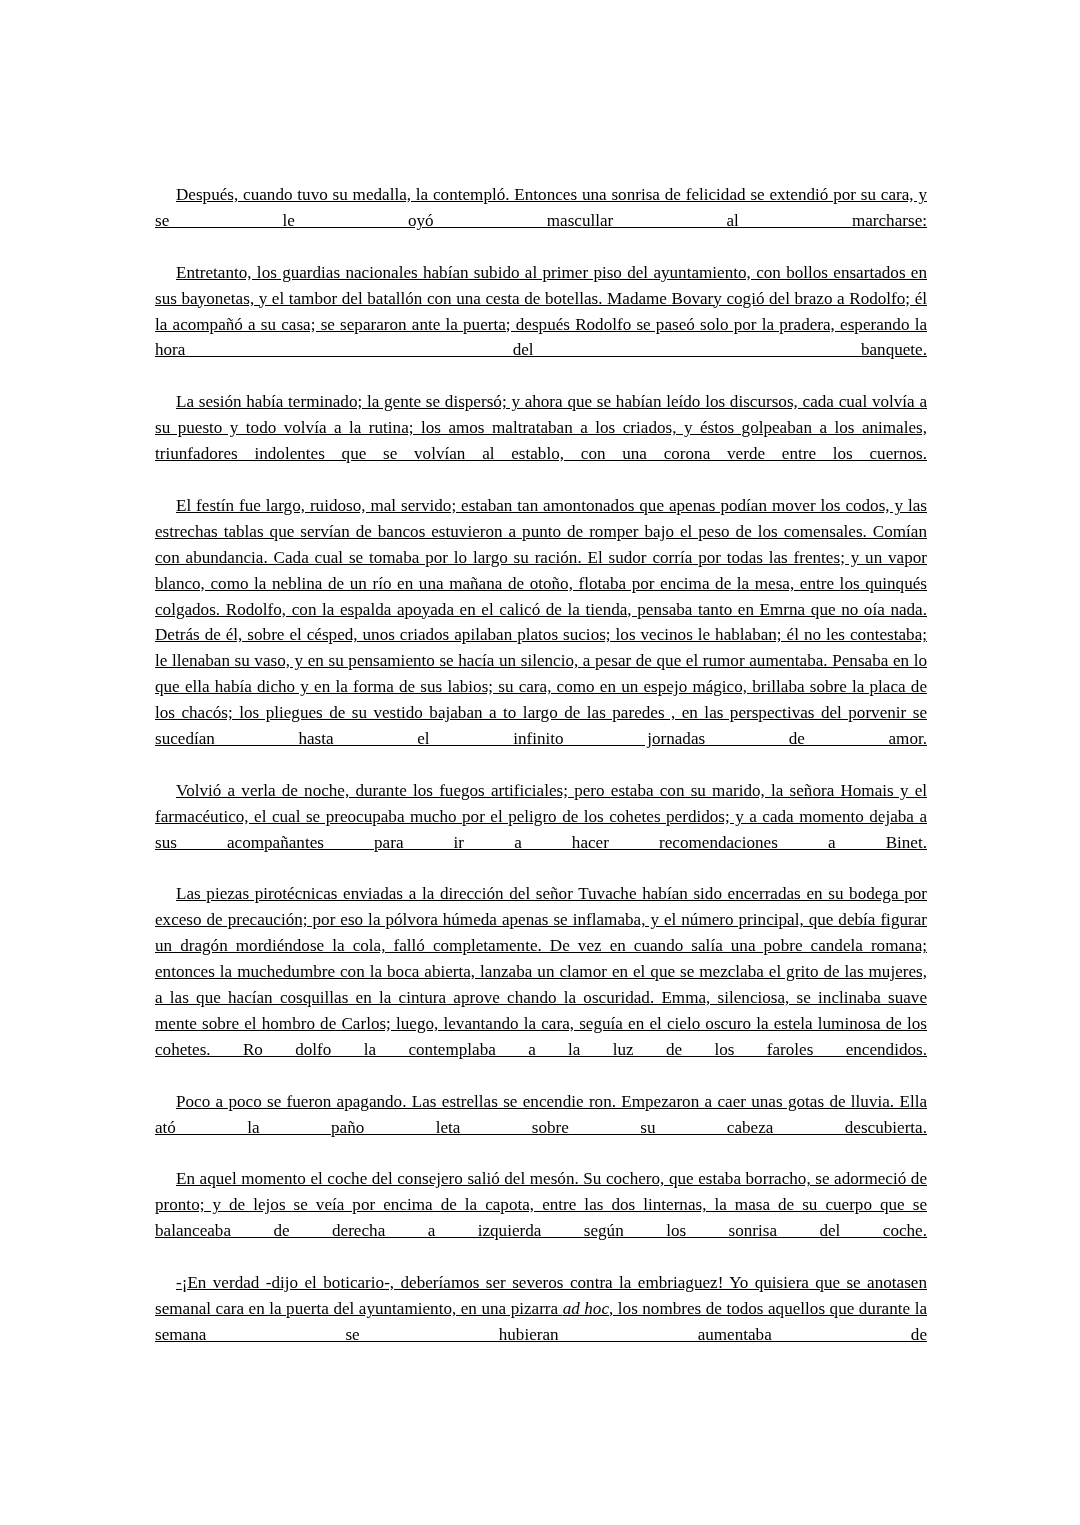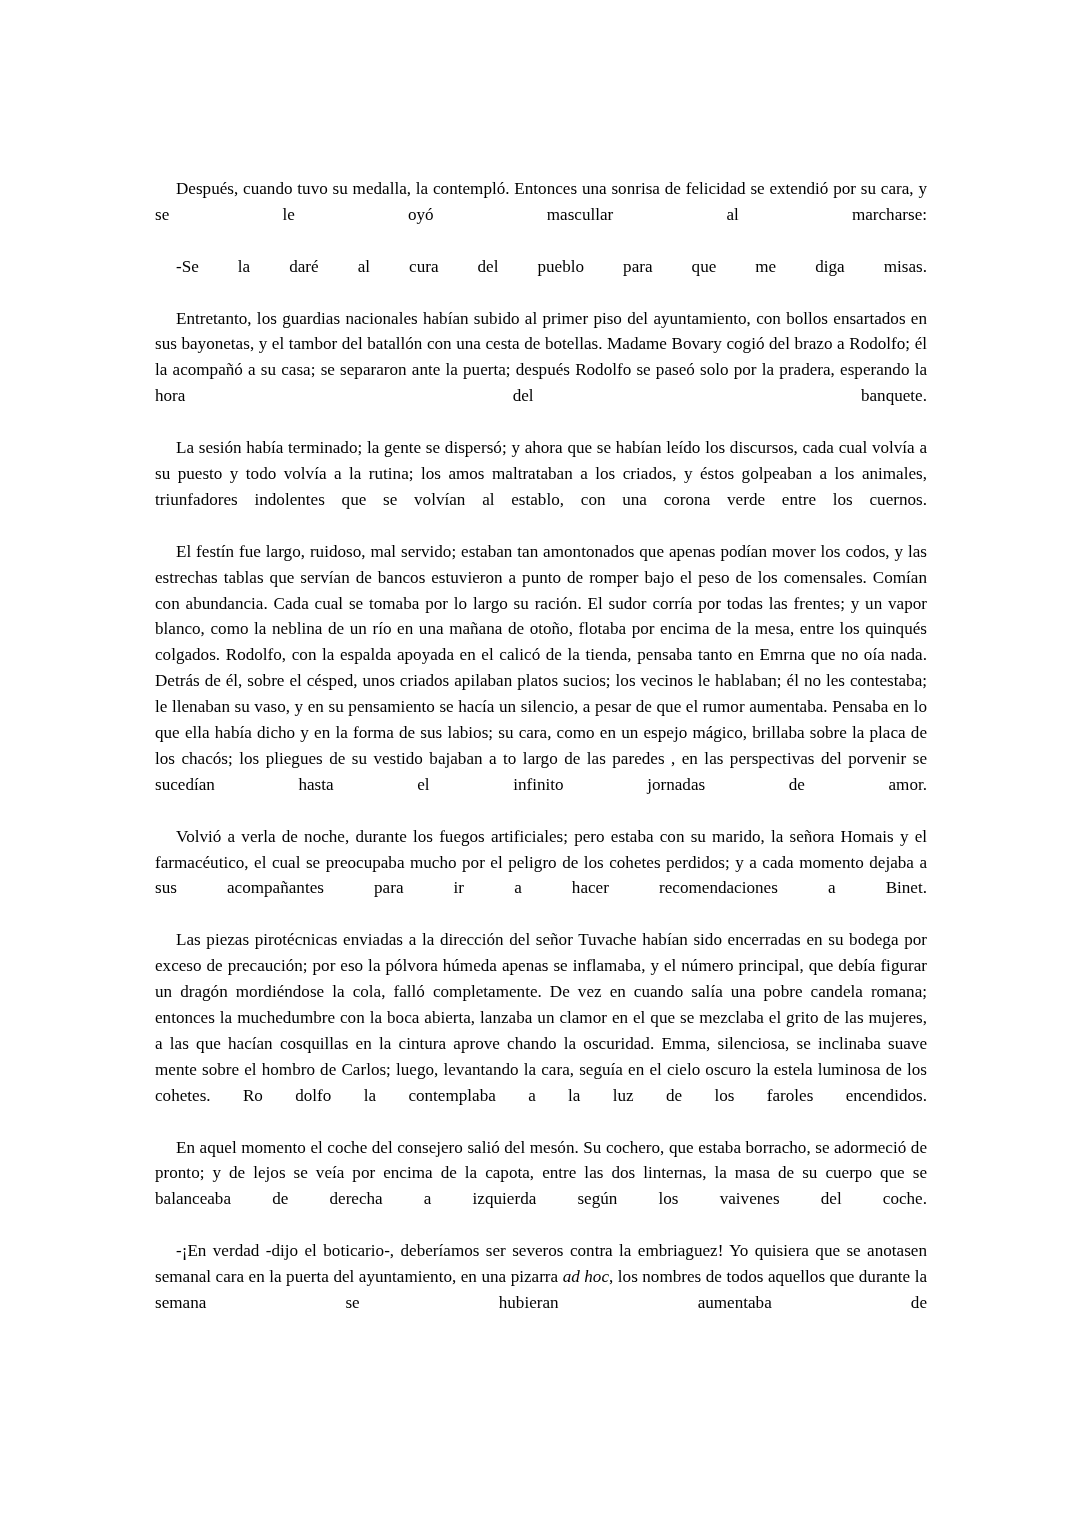--- a/index.html
+++ b/index.html
@@ -17,22 +17,23 @@
     position: relative;
     width: 1080px;
     height: 1525px;
     background: #ffffff;
     overflow: hidden;
   }
 
   #text-column {
     position: absolute;
     left: 155px;
-    top: 176px;
+    top: 182px;
     width: 772px;
+    text-decoration: underline;
   }
 
   p.para {
     margin: 0;
     padding: 0;
     text-align: justify;
     text-justify: inter-word;
     text-indent: 21px;
     font-size: 17.1px;
     line-height: 25.9px;
@@ -53,27 +54,27 @@
   }
 </style>
 </head>
 <body>
 
 <div id="page">
 
   <div id="text-column">
 
     <p class="para">Después, cuando tuvo su medalla, la contempló. Entonces una sonrisa de felicidad se extendió por su cara, y se le oyó mascullar al marcharse:</p>
-    <p class="para">-Se la daré al cura del pueblo para que me diga misas.</p>
     <p class="para">Entretanto, los guardias nacionales habían subido al primer piso del ayuntamiento, con bollos ensartados en sus bayonetas, y el tambor del batallón con una cesta de botellas. Madame Bovary cogió del brazo a Rodolfo; él la acompañó a su casa; se separaron ante la puerta; después Rodolfo se paseó solo por la pradera, esperando la hora del banquete.</p>
     <p class="para">La sesión había terminado; la gente se dispersó; y ahora que se habían leído los discursos, cada cual volvía a su puesto y todo volvía a la rutina; los amos maltrataban a los criados, y éstos golpeaban a los animales, triunfadores indolentes que se volvían al establo, con una corona verde entre los cuernos.</p>
     <p class="para">El festín fue largo, ruidoso, mal servido; estaban tan amontonados que apenas podían mover los codos, y las estrechas tablas que servían de bancos estuvieron a punto de romper bajo el peso de los comensales. Comían con abundancia. Cada cual se tomaba por lo largo su ración. El sudor corría por todas las frentes; y un vapor blanco, como la neblina de un río en una mañana de otoño, flotaba por encima de la mesa, entre los quinqués colgados. Rodolfo, con la espalda apoyada en el calicó de la tienda, pensaba tanto en Emrna que no oía nada. Detrás de él, sobre el césped, unos criados apilaban platos sucios; los vecinos le hablaban; él no les contestaba; le llenaban su vaso, y en su pensamiento se hacía un silencio, a pesar de que el rumor aumentaba. Pensaba en lo que ella había dicho y en la forma de sus labios; su cara, como en un espejo mágico, brillaba sobre la placa de los chacós; los pliegues de su vestido bajaban a to largo de las paredes , en las perspectivas del porvenir se sucedían hasta el infinito jornadas de amor.</p>
     <p class="para">Volvió a verla de noche, durante los fuegos artificiales; pero estaba con su marido, la señora Homais y el farmacéutico, el cual se preocupaba mucho por el peligro de los cohetes perdidos; y a cada momento dejaba a sus acompañantes para ir a hacer recomendaciones a Binet.</p>
     <p class="para">Las piezas pirotécnicas enviadas a la dirección del señor Tuvache habían sido encerradas en su bodega por exceso de precaución; por eso la pólvora húmeda apenas se inflamaba, y el número principal, que debía figurar un dragón mordiéndose la cola, falló completamente. De vez en cuando salía una pobre candela romana; entonces la muchedumbre con la boca abierta, lanzaba un clamor en el que se mezclaba el grito de las mujeres, a las que hacían cosquillas en la cintura aprove chando la oscuridad. Emma, silenciosa, se inclinaba suave mente sobre el hombro de Carlos; luego, levantando la cara, seguía en el cielo oscuro la estela luminosa de los cohetes. Ro dolfo la contemplaba a la luz de los faroles encendidos.</p>
-    <p class="para">En aquel momento el coche del consejero salió del mesón. Su cochero, que estaba borracho, se adormeció de pronto; y de lejos se veía por encima de la capota, entre las dos linternas, la masa de su cuerpo que se balanceaba de derecha a izquierda según los vaivenes del coche.</p>
+    <p class="para">Poco a poco se fueron apagando. Las estrellas se encendie ron. Empezaron a caer unas gotas de lluvia. Ella ató la paño leta sobre su cabeza descubierta.</p>
+    <p class="para">En aquel momento el coche del consejero salió del mesón. Su cochero, que estaba borracho, se adormeció de pronto; y de lejos se veía por encima de la capota, entre las dos linternas, la masa de su cuerpo que se balanceaba de derecha a izquierda según los sonrisa del coche.</p>
 
     <p class="para">
       <span>-¡En verdad -dijo el boticario-, deberíamos ser severos contra la embriaguez! Yo quisiera que se anotasen semanal cara en la puerta del ayuntamiento, en una pizarra </span><i>ad hoc</i><span>, los nombres de todos aquellos que durante la semana se hubieran aumentaba de</span>
     </p>
 
   </div>
 
 </div>
 
 </body></html>

